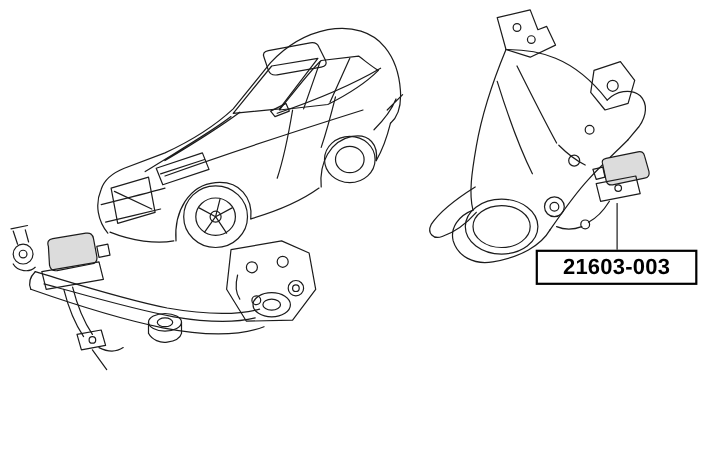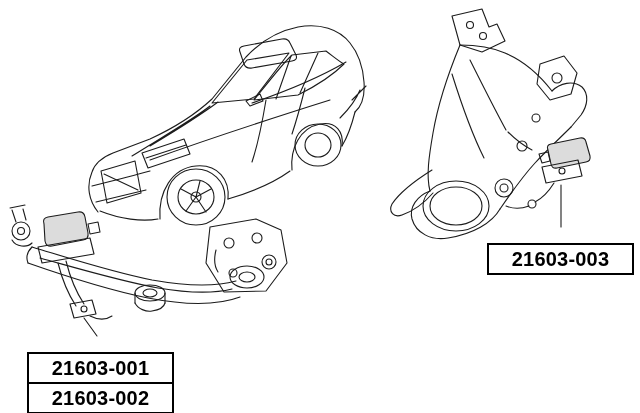--- a/index.html
+++ b/index.html
@@ -22,21 +22,21 @@
     font-size: 20px;
     line-height: 26px;
     padding: 1px 6px;
     text-align: center;
     white-space: nowrap;
     min-width: 147px;
     margin-top: -2px;
     letter-spacing: 0.2px;
     font-family: "Liberation Sans", sans-serif;
   }
-  .label-stack .plabel:first-child { margin-top: 16px; }
+  .label-stack .plabel:first-child { margin-top: 0; }
 </style>
 </head>
 <body>
 
 <div class="stage">
 
   <svg class="art" width="640" height="413" viewBox="0 0 640 413" aria-hidden="true">
     <g stroke="#1c1c1c" fill="none" stroke-width="1.1" stroke-linecap="round" stroke-linejoin="round">
 
       <g>
@@ -145,22 +145,18 @@
       </g>
 
       <g>
         <path d="M561,185 L561,227"></path>
         <path d="M84,318 L97,336"></path>
       </g>
 
     </g>
   </svg>
 
-  <div class="label-stack" style="left:27px; top:336px;">
-    <div class="plabel">21603-001</div>
-    <div class="plabel">21603-002</div>
-  </div>
 
   <div class="label-stack" style="left:487px; top:227px;">
     <div class="plabel">21603-003</div>
   </div>
 
 </div>
 
 </body></html>

